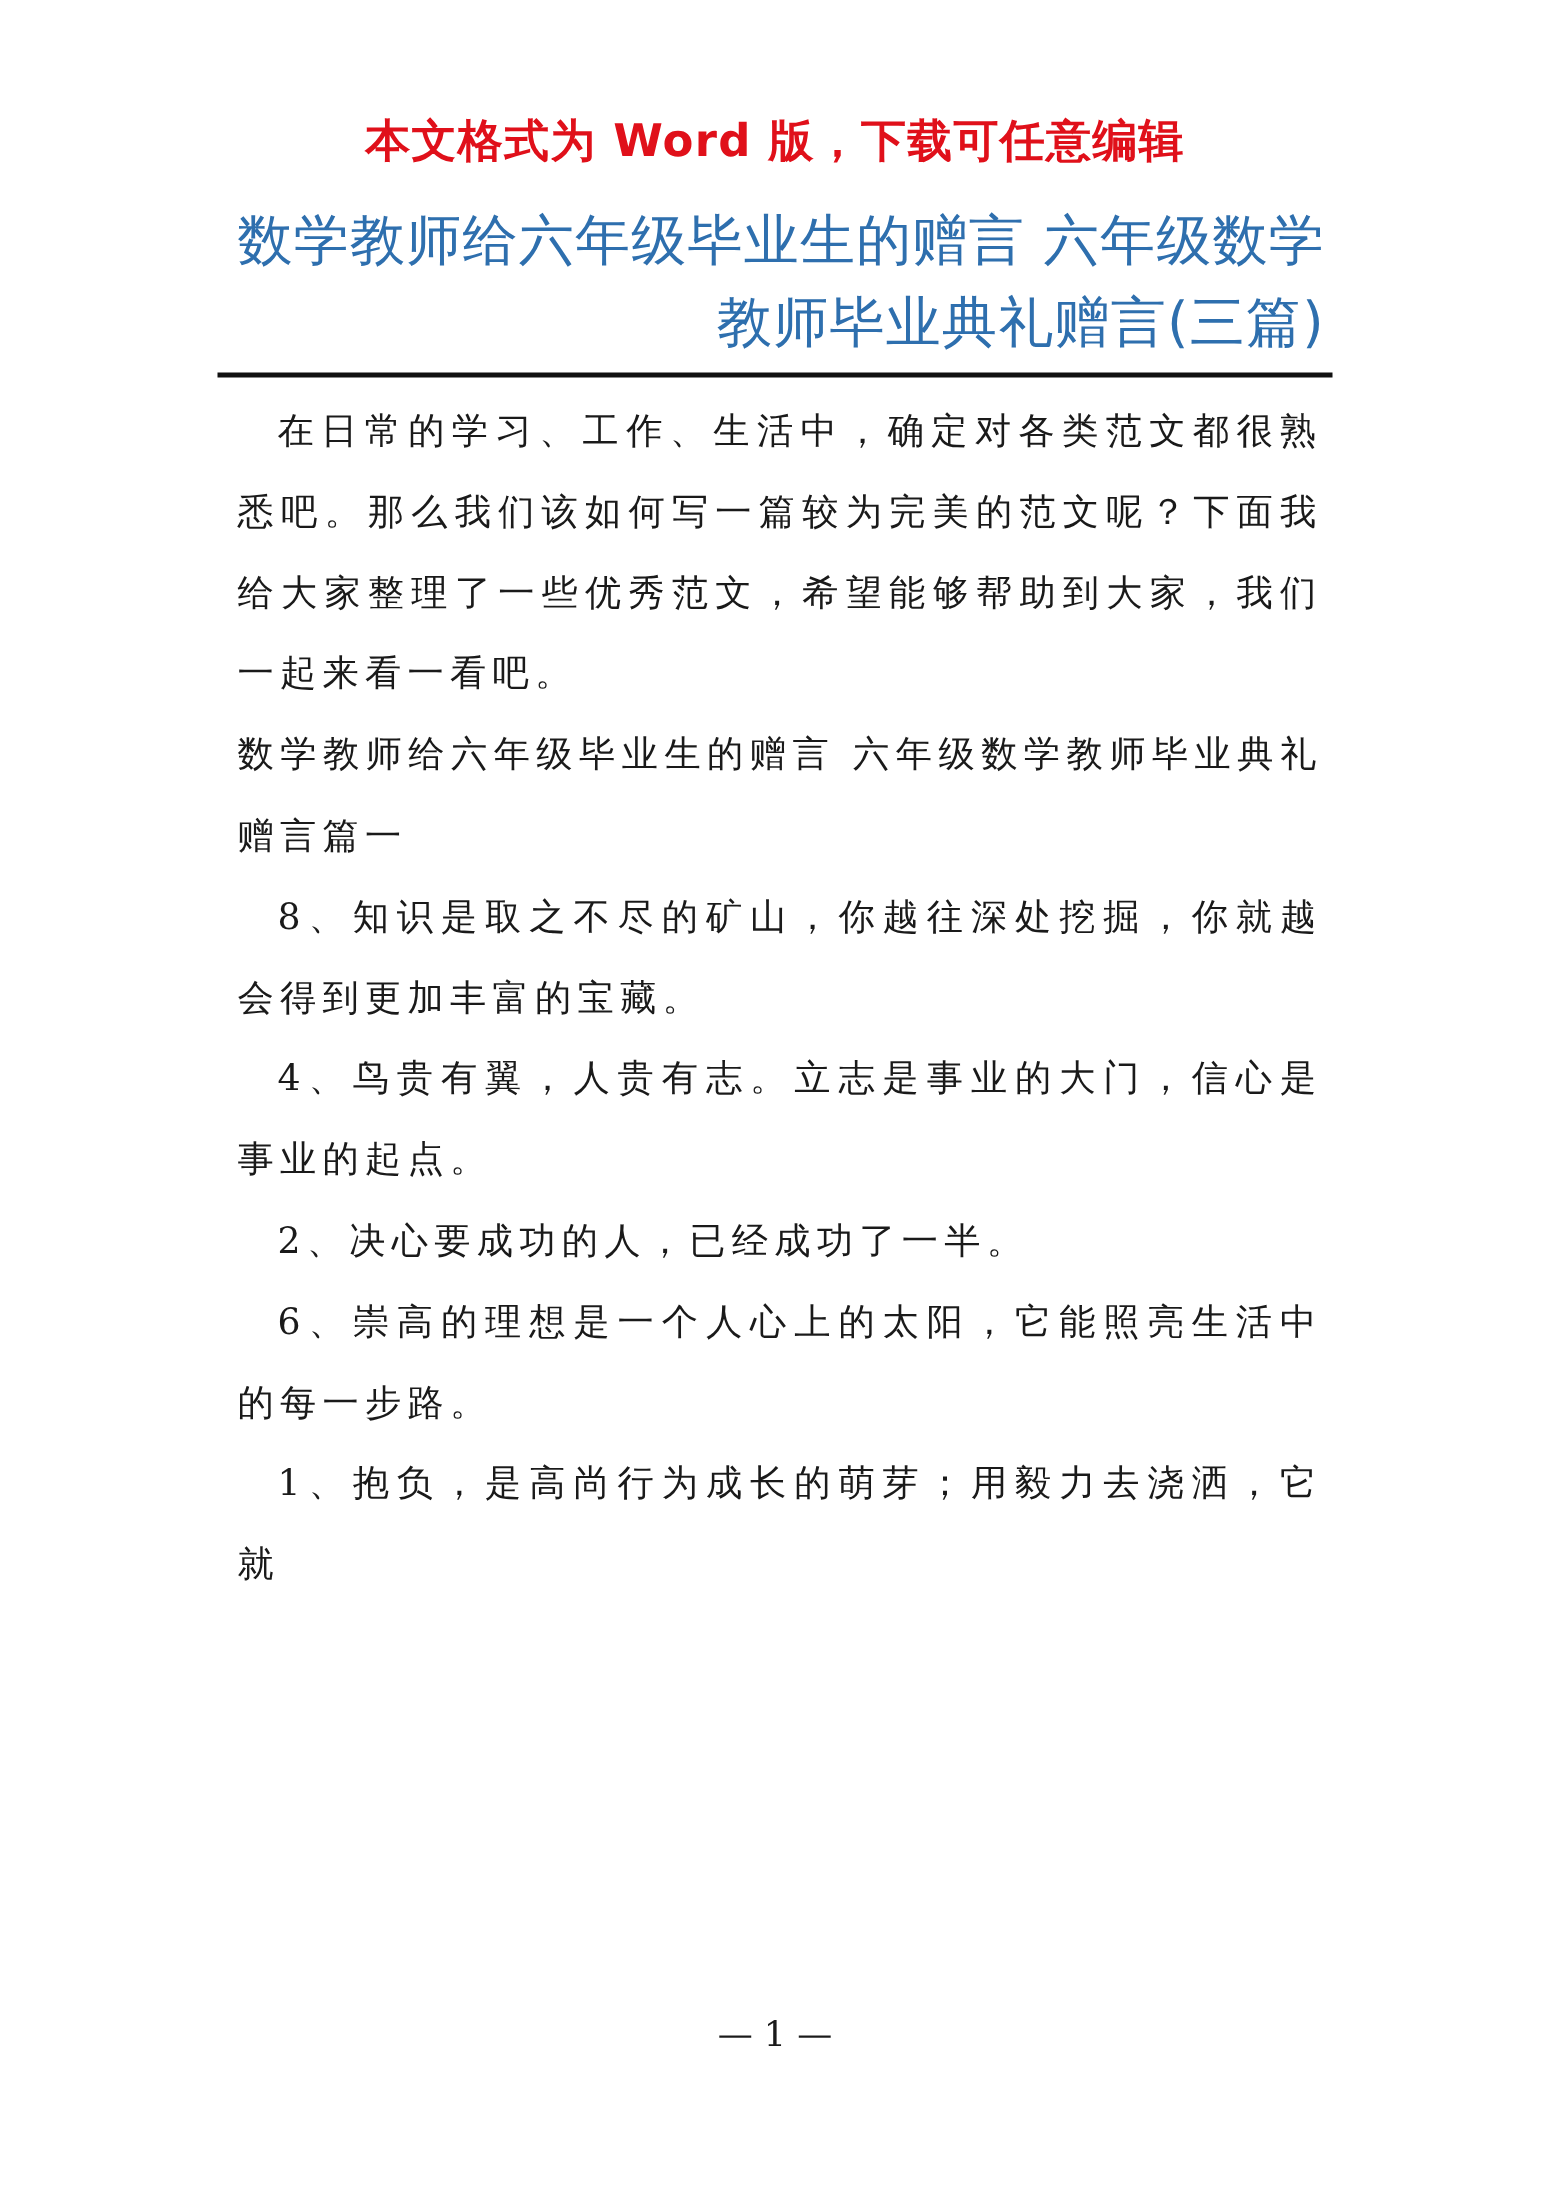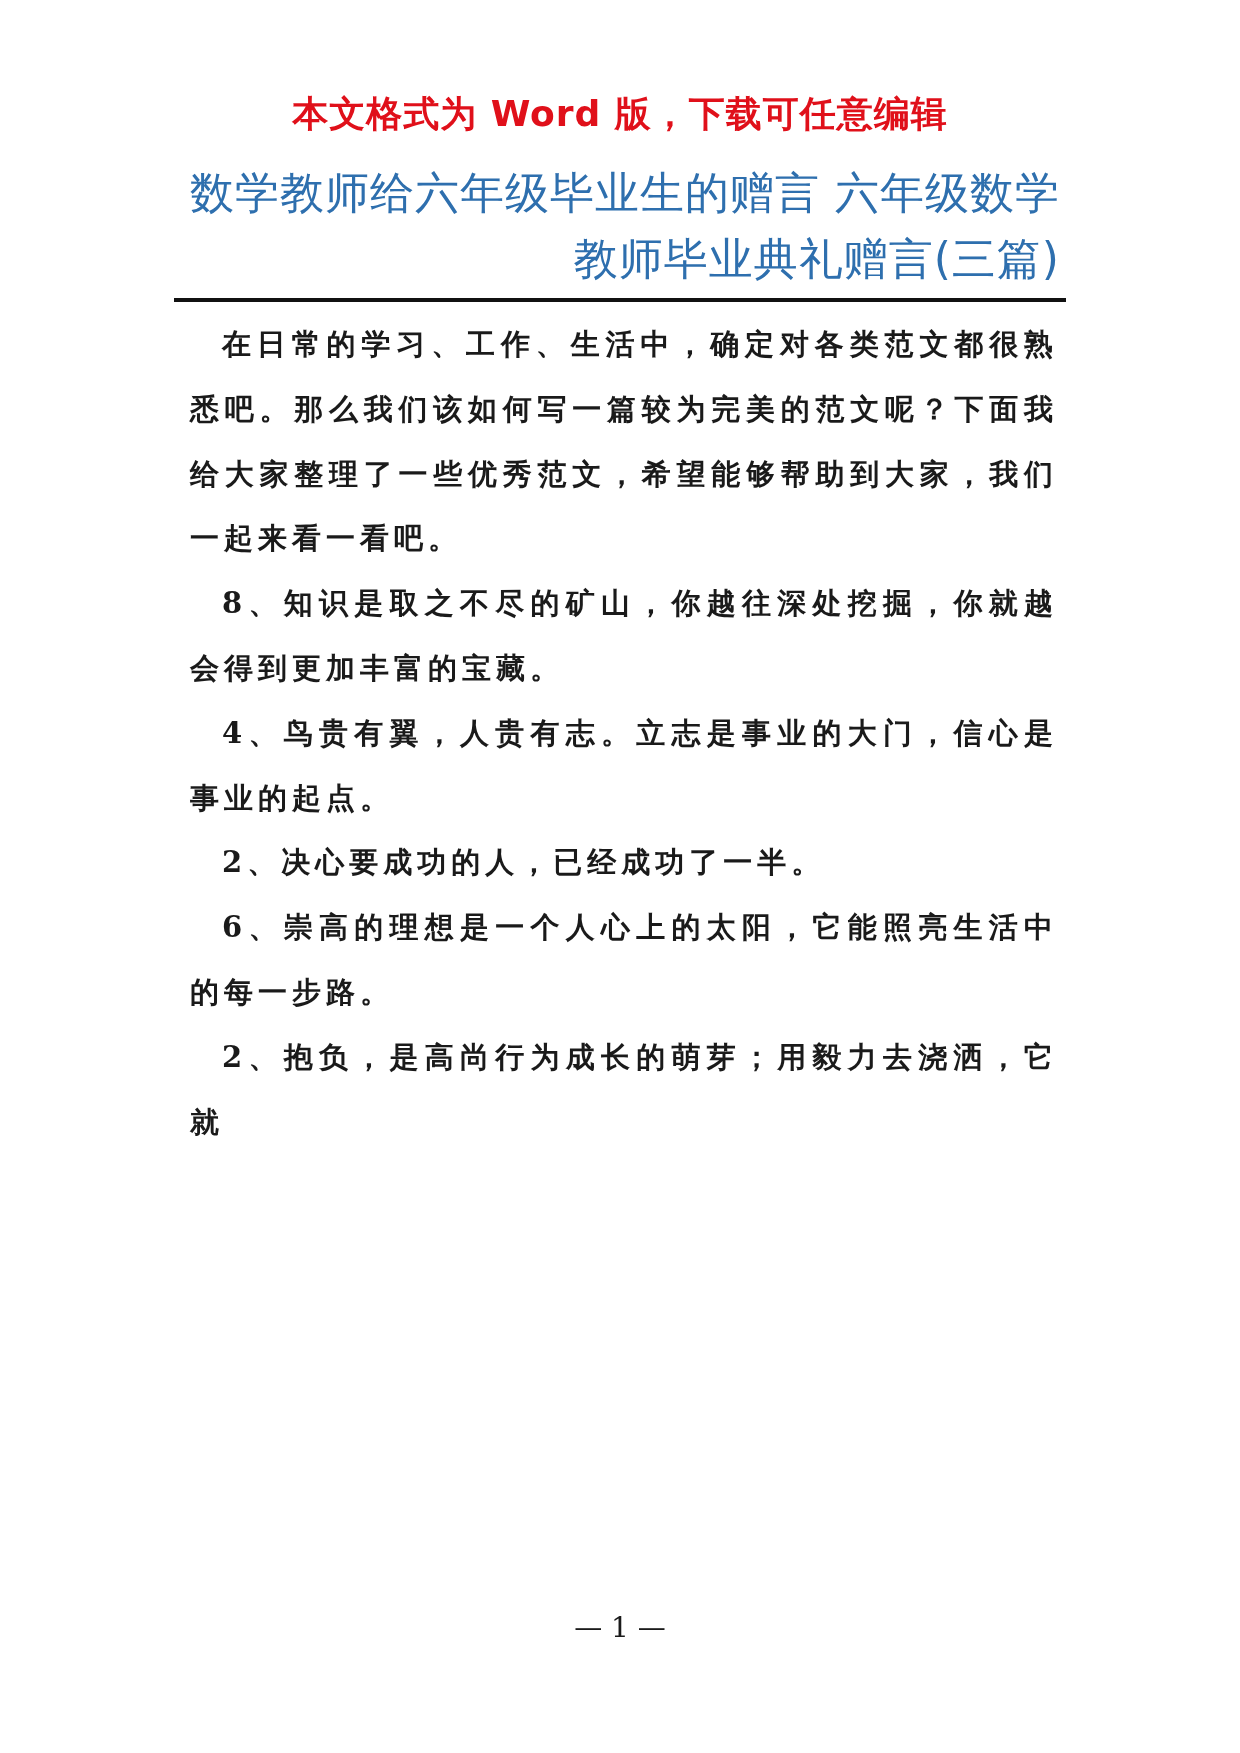--- a/index.html
+++ b/index.html
@@ -64,21 +64,20 @@
       line-height: 64.8px;
       letter-spacing: 5px;
     }
     .body-text p {
       margin: 0;
       text-align: justify;
       text-justify: inter-character;
     }
     .indent {
       text-indent: 32px;
-      font-weight: bold;
     }
     .page-number {
       position: absolute;
       top: 1610px;
       left: 0;
       width: 1240px;
       text-align: center;
       font-family: "DejaVu Serif", serif;
       color: #1a1a1a;
       font-size: 28px;
@@ -88,21 +87,22 @@
 </head>
 <body>
 
 <div class="page">
   <div class="banner">本文格式为 Word 版，下载可任意编辑</div>
   <div class="title">数学教师给六年级毕业生的赠言 六年级数学教师毕业典礼赠言(三篇)</div>
   <div class="rule"></div>
 
   <div class="body-text">
     <p class="indent">在日常的学习、工作、生活中，确定对各类范文都很熟悉吧。那么我们该如何写一篇较为完美的范文呢？下面我给大家整理了一些优秀范文，希望能够帮助到大家，我们一起来看一看吧。</p>
+    <p>数学教师给六年级毕业生的赠言 六年级数学教师毕业典礼赠言篇一</p>
     <p class="indent">8、知识是取之不尽的矿山，你越往深处挖掘，你就越会得到更加丰富的宝藏。</p>
     <p class="indent">4、鸟贵有翼，人贵有志。立志是事业的大门，信心是事业的起点。</p>
     <p class="indent">2、决心要成功的人，已经成功了一半。</p>
     <p class="indent">6、崇高的理想是一个人心上的太阳，它能照亮生活中的每一步路。</p>
-    <p class="indent">2、抱负，是高尚行为成长的萌芽；用毅力去浇洒，它就</p>
+    <p class="indent">1、抱负，是高尚行为成长的萌芽；用毅力去浇洒，它就</p>
   </div>
 
   <div class="page-number">— 1 —</div>
 </div>
 
 </body></html>

